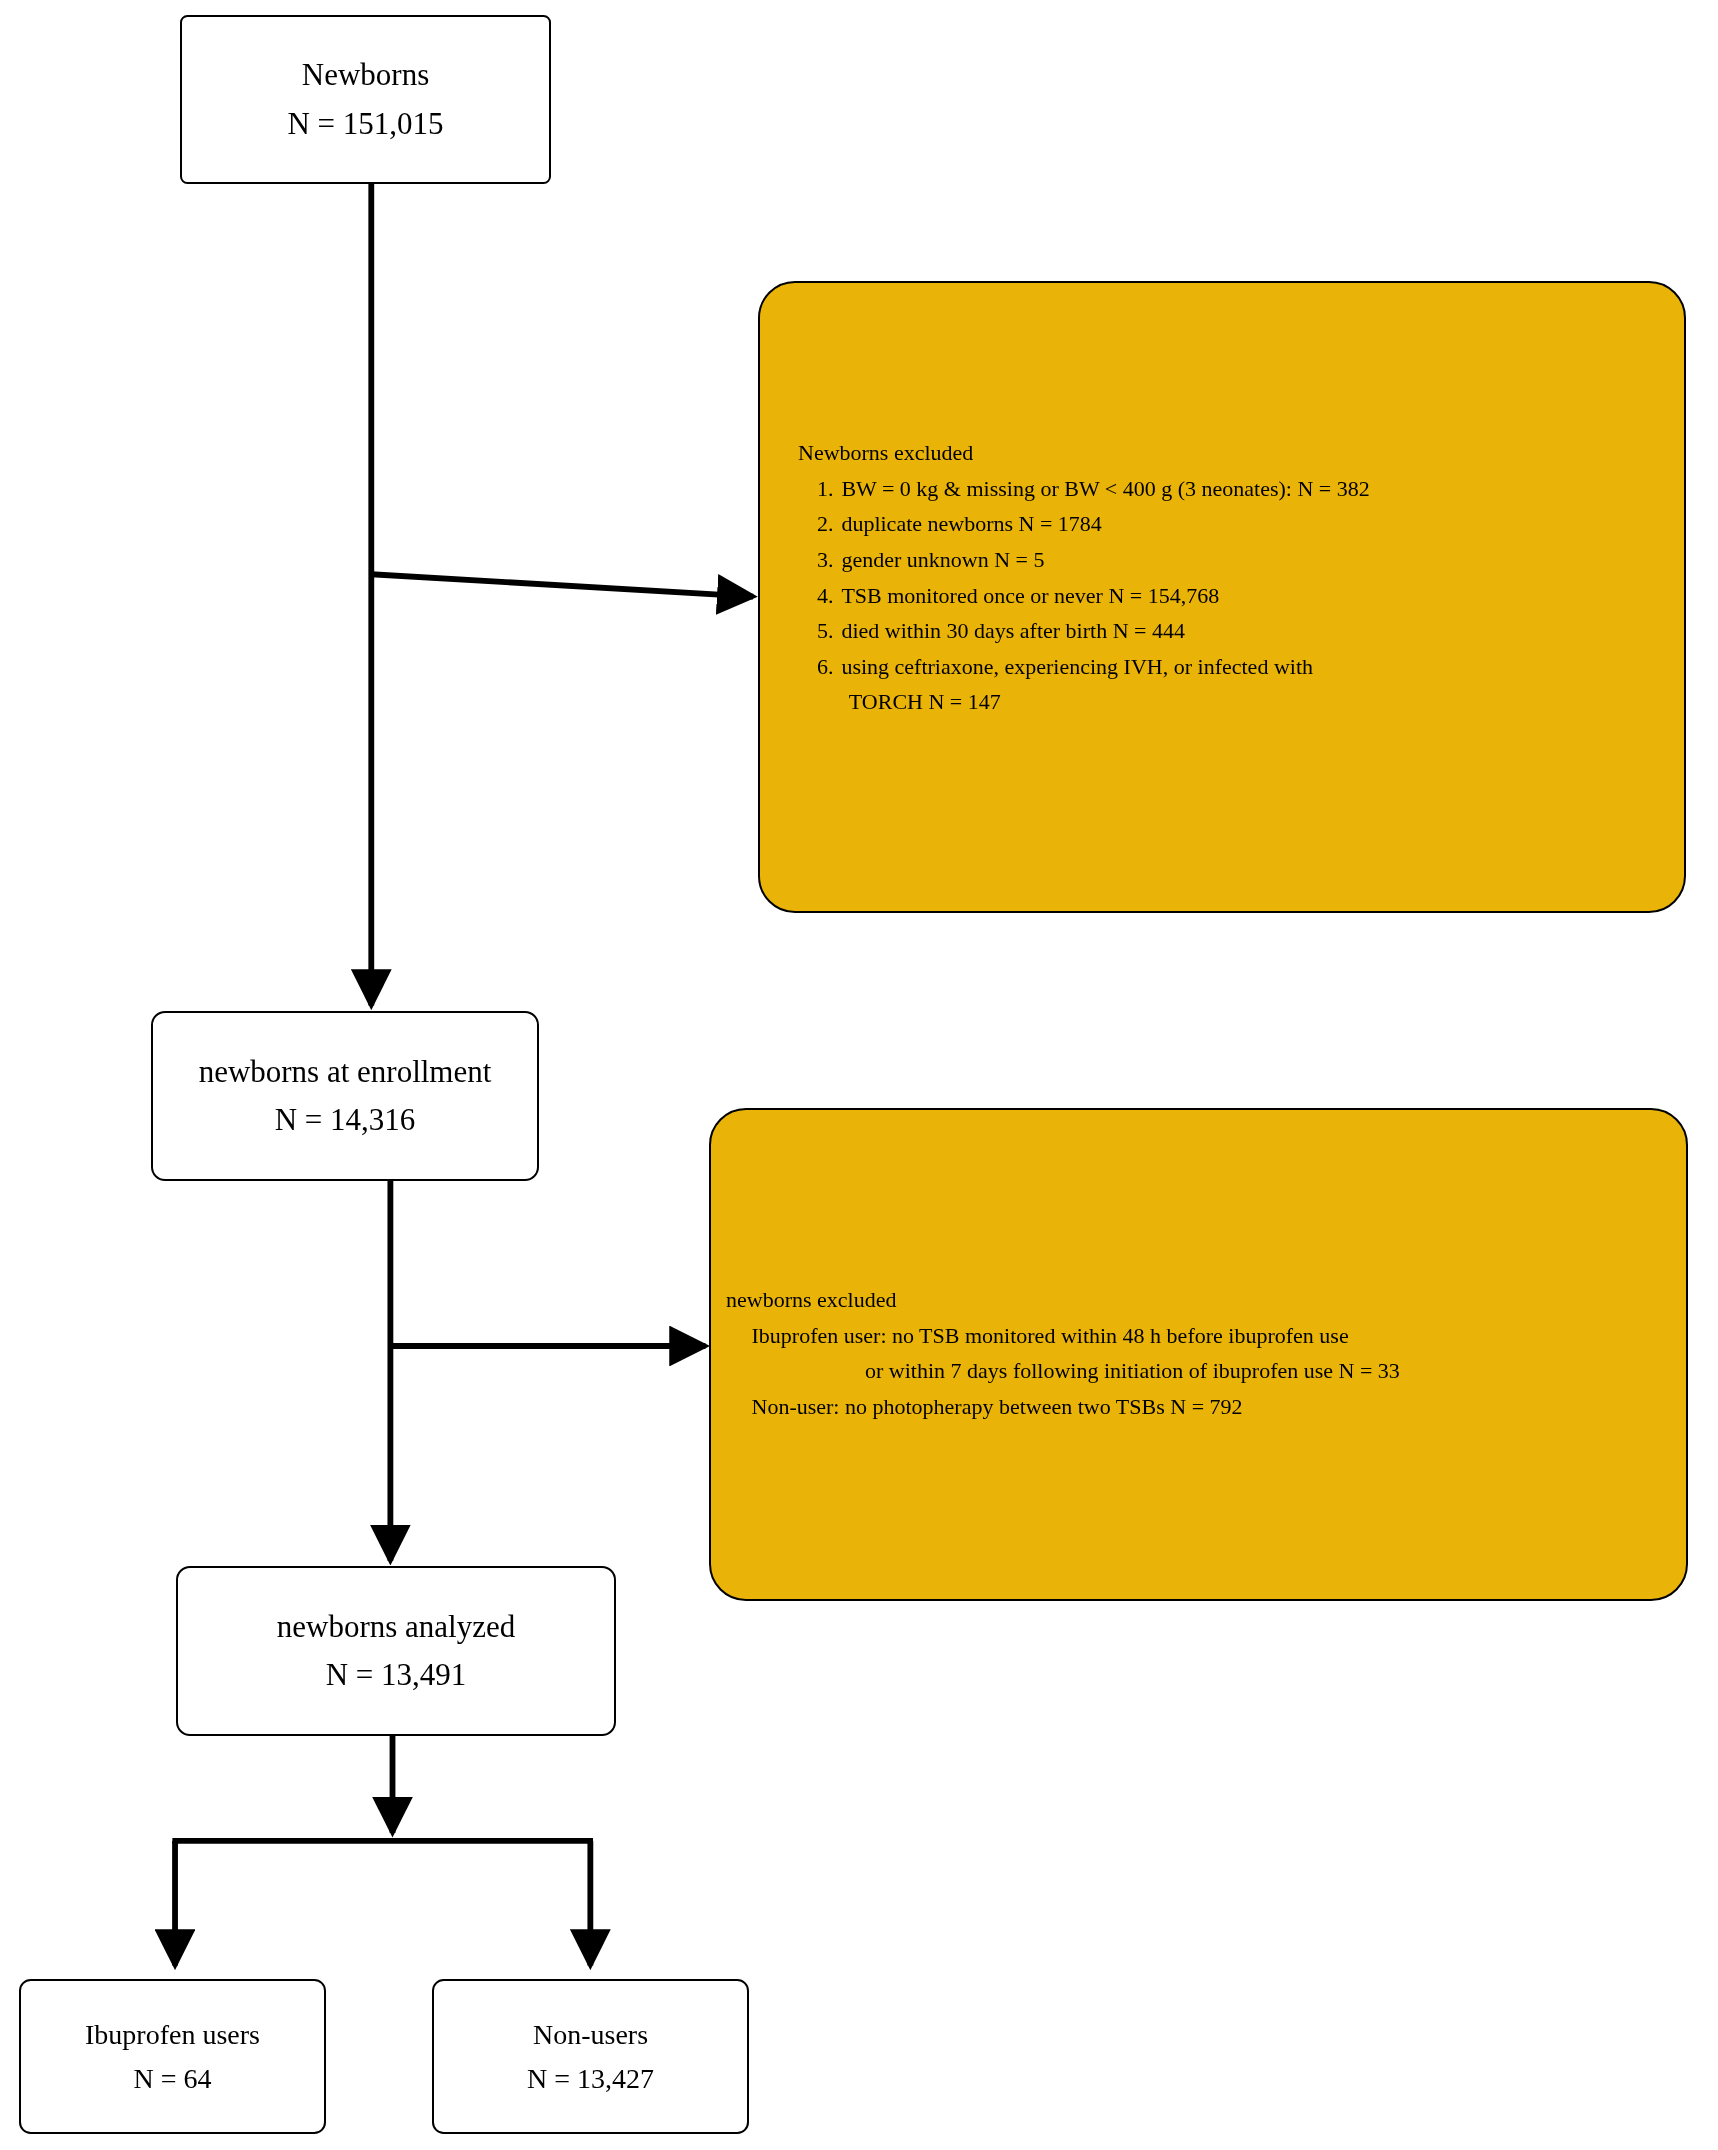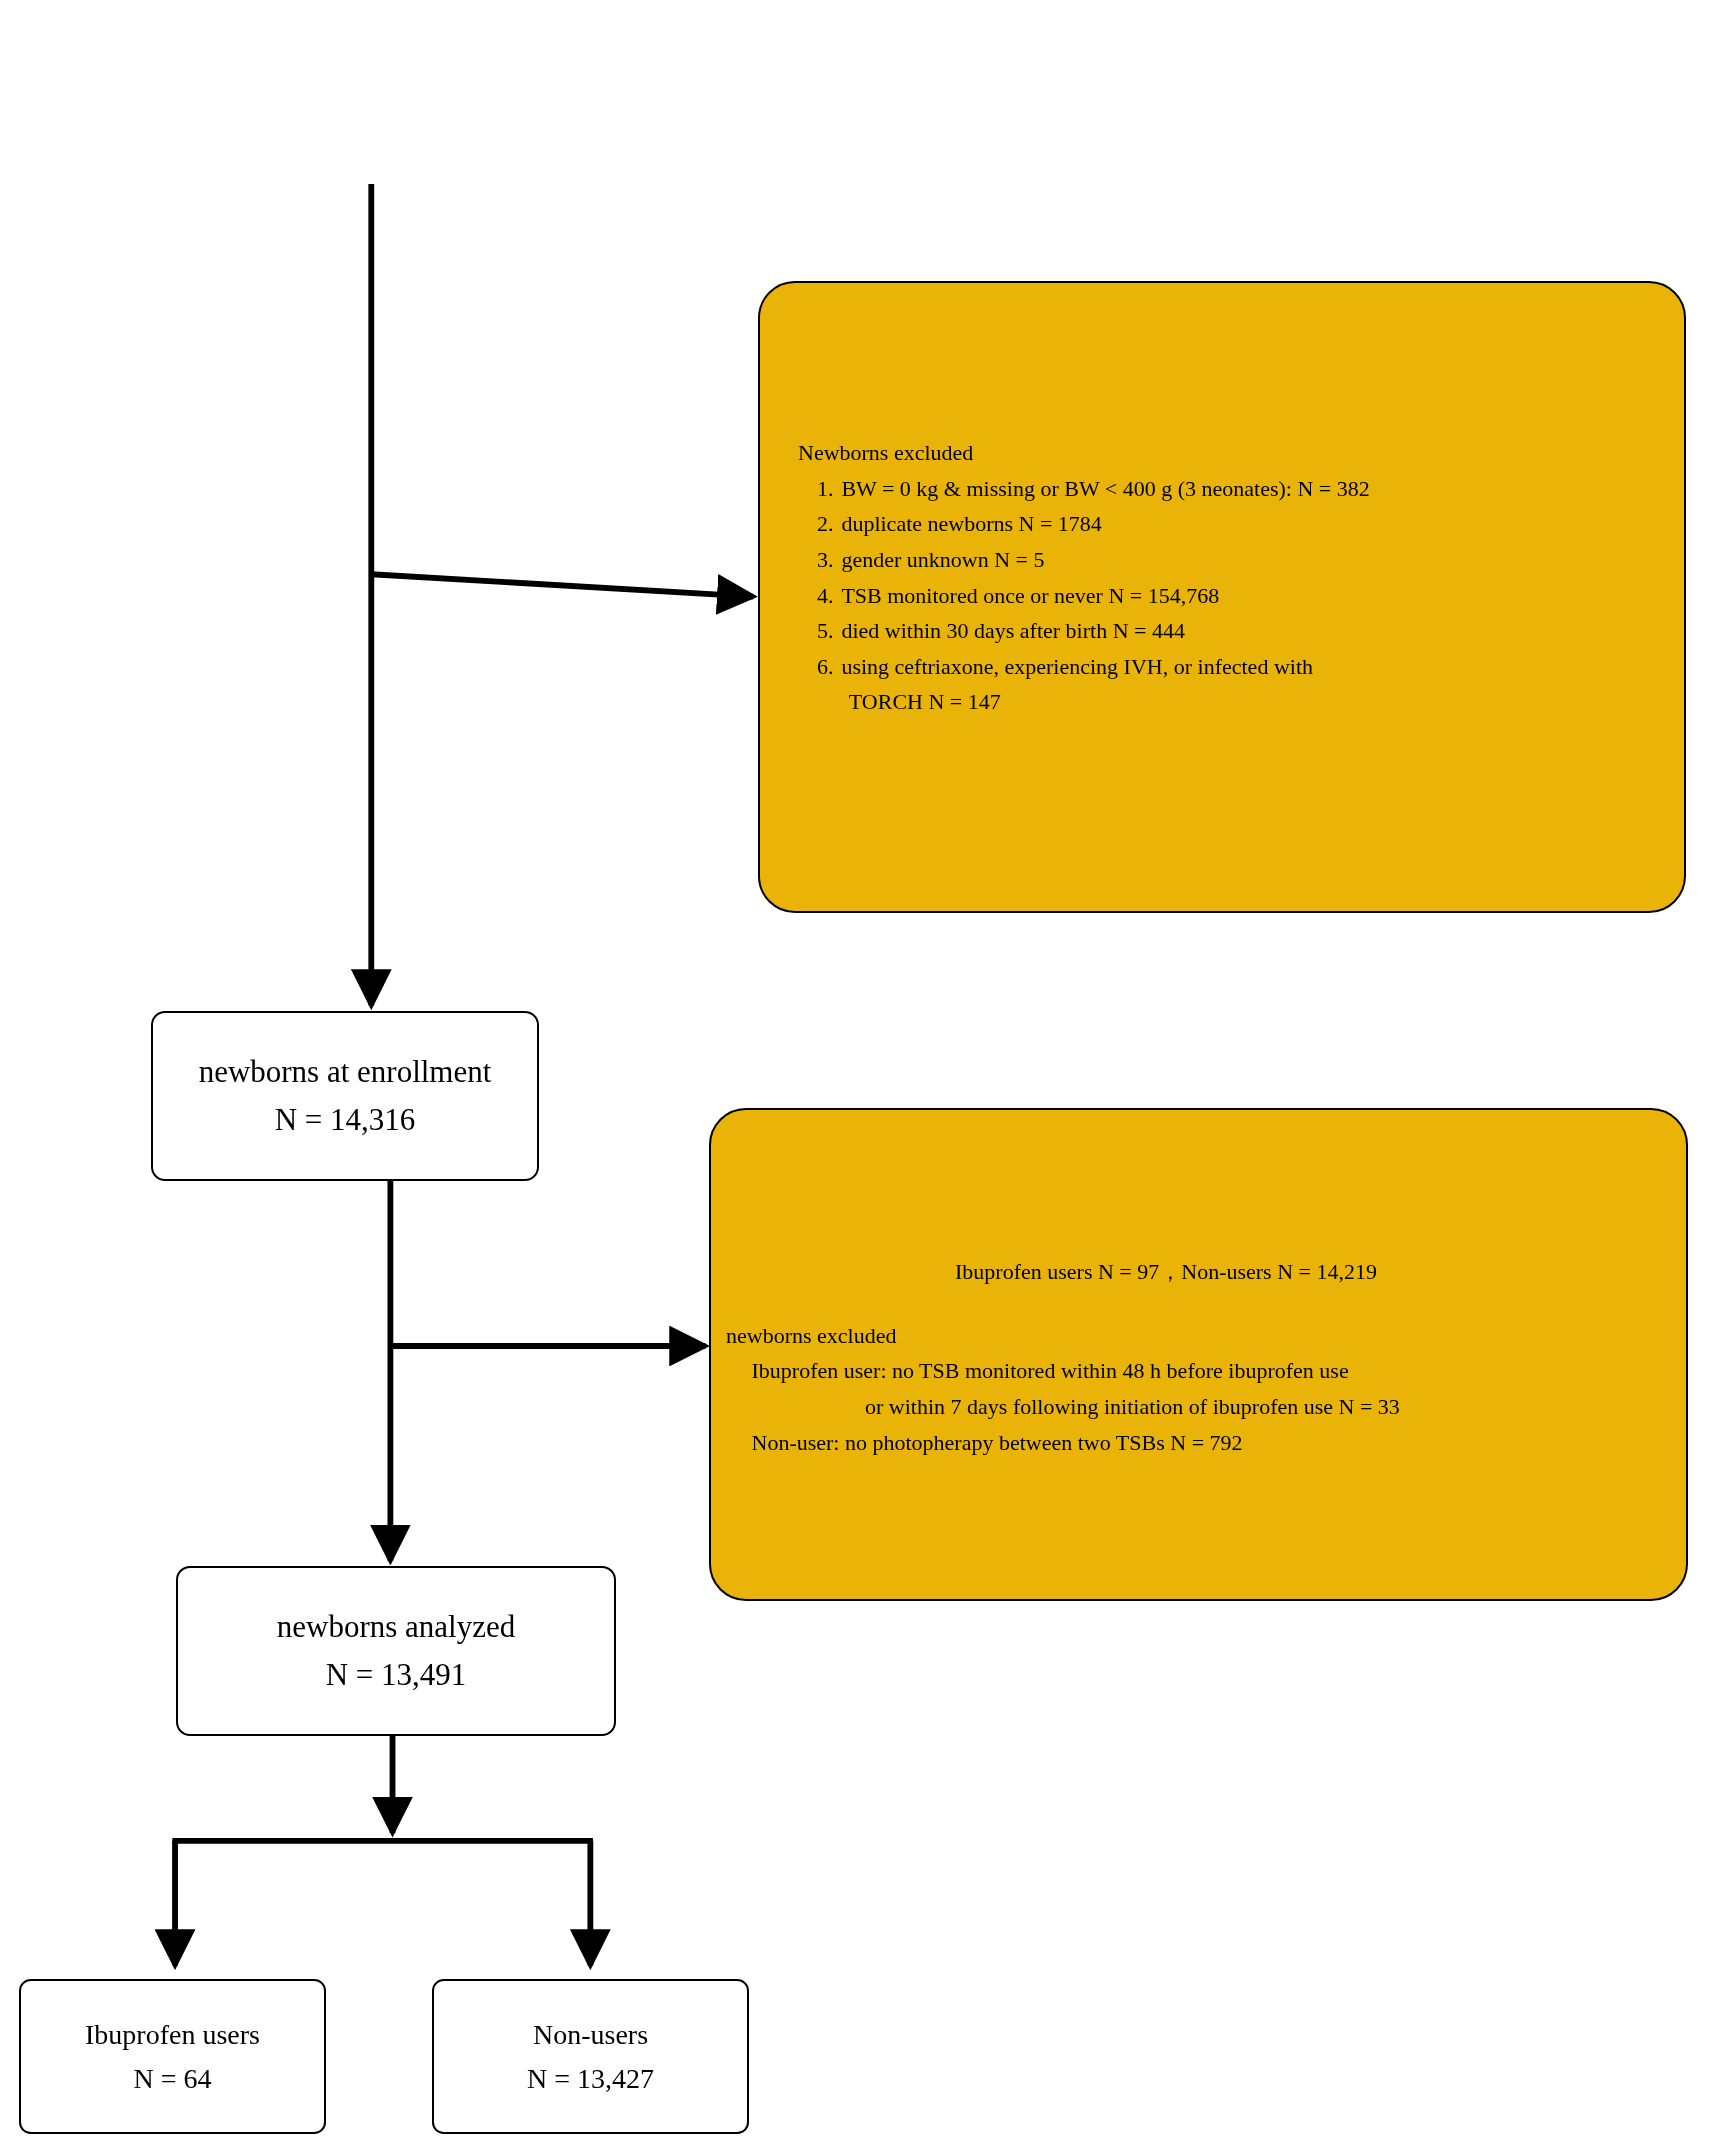--- a/index.html
+++ b/index.html
@@ -152,20 +152,24 @@
     </g>
 
     <g>
       <line x1="740" y1="3272" x2="740" y2="3455" stroke="#000000" stroke-width="11" marker-end="url(#arrowhead)"></line>
       <line x1="325" y1="3470" x2="1118" y2="3470" stroke="#000000" stroke-width="11"></line>
       <line x1="330" y1="3470" x2="330" y2="3705" stroke="#000000" stroke-width="11" marker-end="url(#arrowhead)"></line>
       <line x1="1113" y1="3470" x2="1113" y2="3705" stroke="#000000" stroke-width="11" marker-end="url(#arrowhead)"></line>
     </g>
   </svg>
 
+  <div class="node" id="node-newborns">
+    <span class="line">Newborns</span>
+    <span class="line">N = 151,015</span>
+  </div>
 
   <div class="node" id="node-enrollment">
     <span class="line">newborns at enrollment</span>
     <span class="line">N = 14,316</span>
   </div>
 
   <div class="node" id="node-analyzed">
     <span class="line">newborns analyzed</span>
     <span class="line">N = 13,491</span>
   </div>
@@ -189,21 +193,20 @@
         <li><span>gender unknown N = 5</span></li>
         <li><span>TSB monitored once or never N = 154,768</span></li>
         <li><span>died within 30 days after birth N = 444</span></li>
         <li><span>using ceftriaxone, experiencing IVH, or infected with</span><span class="excl-cont">TORCH N = 147</span></li>
       </ol>
     </div>
   </div>
 
   <div class="panel" id="panel-exclusion-2">
     <div class="panel-inner">
-      <div class="p2-head">Ibuprofen users N = 97，Non-users N = 14,219</div>
       <div class="p2-sub">newborns excluded</div>
       <div class="p2-item">Ibuprofen user: no TSB monitored within 48 h before ibuprofen use</div>
       <div class="p2-item-cont">or within 7 days following initiation of ibuprofen use N = 33</div>
       <div class="p2-item2">Non-user: no photopherapy between two TSBs N = 792</div>
     </div>
   </div>
 
 </div>
 
 

